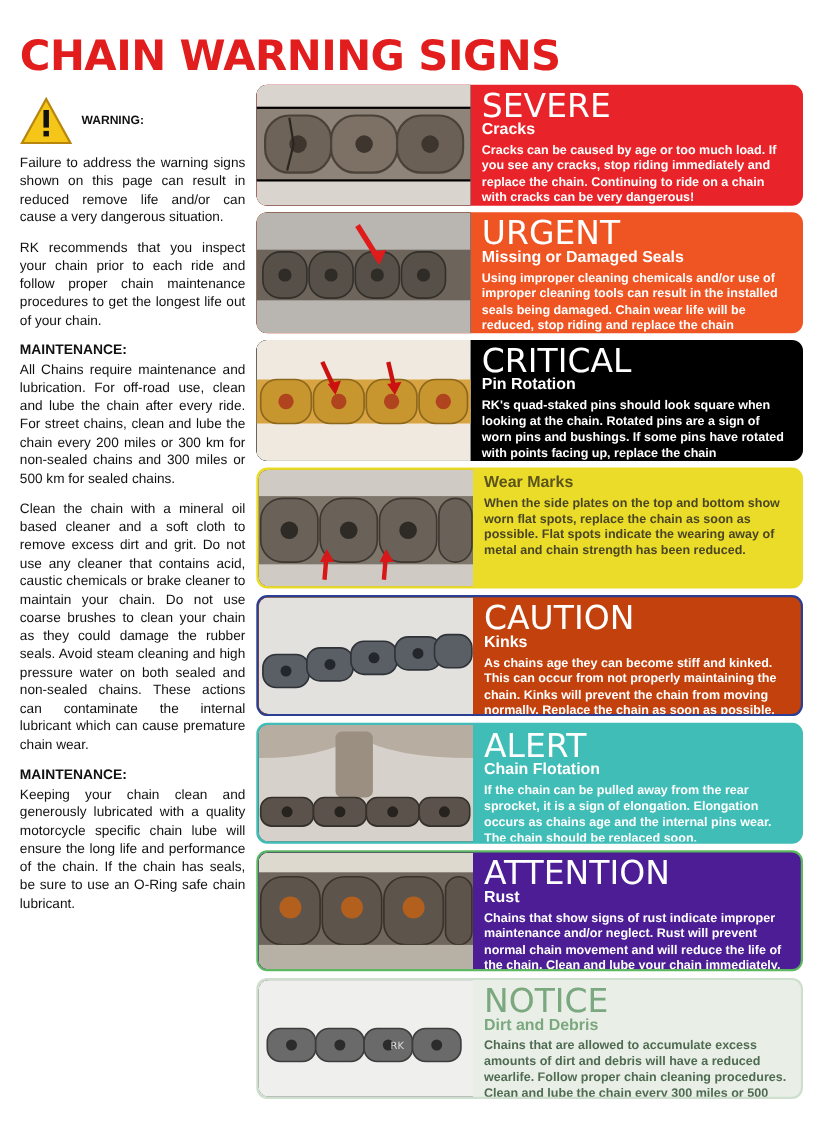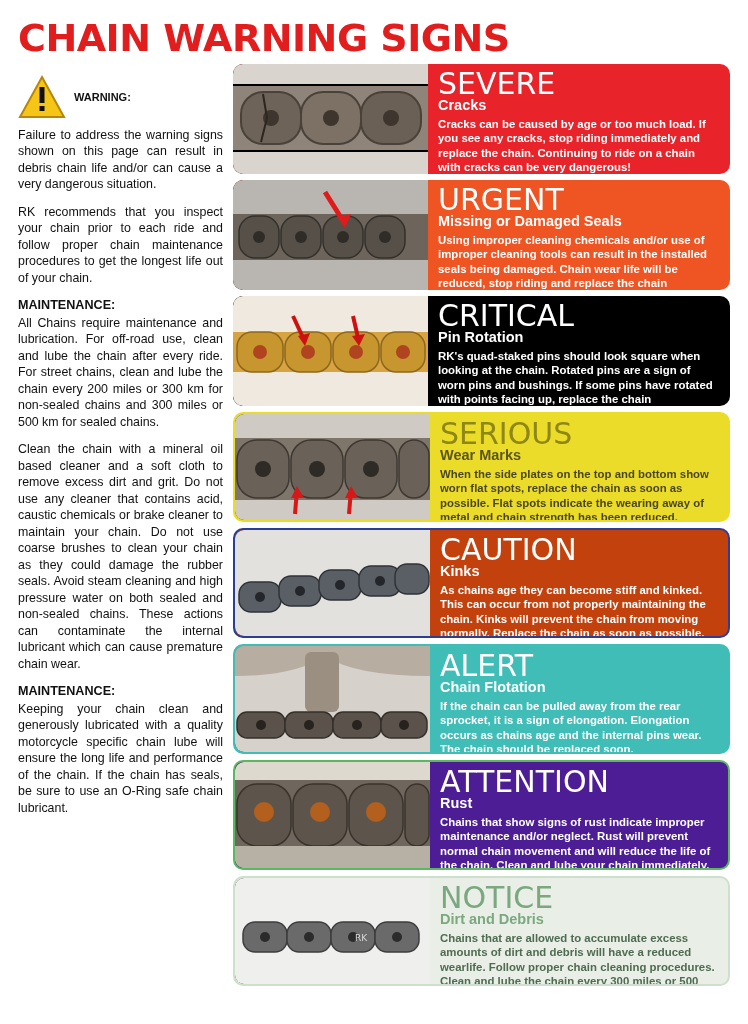--- a/index.html
+++ b/index.html
@@ -8,21 +8,21 @@
     background:#ffffff;
     font-family:"Liberation Sans", sans-serif;
     color:#111;
     overflow:hidden;
     position:relative;
   }
   .page{
     position:relative;
     width:748px;height:848px;
     box-sizing:border-box;
-    padding:16px 14px 8px 18px;
+    padding:29px 14px 8px 18px;
   }
   .title{
     font-size:38px;
     font-weight:bold;
     color:#e11d1d;
     letter-spacing:-0.5px;
     margin:0 0 4px 0;
     font-family:"DejaVu Sans", sans-serif;
   }
   .columns{
@@ -151,21 +151,21 @@
       <div class="warn-head">
         <div class="warn-tri">
           <svg width="48" height="46" viewBox="0 0 48 46">
             <polygon points="24,3 46,43 2,43" fill="#f5c518" stroke="#b8860b" stroke-width="2"></polygon>
             <rect x="21.5" y="13" width="5" height="16" fill="#111"></rect>
             <rect x="21.5" y="32" width="5" height="5" fill="#111"></rect>
           </svg>
         </div>
         <div class="warn-label">WARNING:</div>
       </div>
-      <p class="para">Failure to address the warning signs shown on this page can result in debris chain life and/or can cause a very dangerous situation.</p>
+      <p class="para">Failure to address the warning signs shown on this page can result in reduced remove life and/or can cause a very dangerous situation.</p>
 
       <p class="para">RK recommends that you inspect your chain prior to each ride and follow proper chain maintenance procedures to get the longest life out of your chain.</p>
 
       <p class="sec-head">MAINTENANCE:</p>
       <p class="para">All Chains require maintenance and lubrication. For off-road use, clean and lube the chain after every ride. For street chains, clean and lube the chain every 200 miles or 300 km for non-sealed chains and 300 miles or 500 km for sealed chains.</p>
 
       <p class="para"><span>Clean the chain with a mineral oil based cleaner and a soft cloth to remove excess dirt and grit. </span><span class="b">Do not</span><span> use any cleaner that contains acid, caustic chemicals or brake cleaner to maintain your chain. </span><span class="b">Do not</span><span> use coarse brushes to clean your chain as they could damage the rubber seals. </span><span class="b">Avoid</span><span> steam cleaning and high pressure water on both sealed and non-sealed chains. These actions can contaminate the internal lubricant which can cause premature chain wear.</span></p>
 
       <p class="sec-head">MAINTENANCE:</p>
       <p class="para">Keeping your chain clean and generously lubricated with a quality motorcycle specific chain lube will ensure the long life and performance of the chain. If the chain has seals, be sure to use an O-Ring safe chain lubricant.</p>
@@ -269,21 +269,20 @@
                 <circle cx="82" cy="55" r="8"></circle>
               <circle cx="136" cy="55" r="8"></circle>
             </g>
             <path d="M60 100 L62 76" stroke="#d81818" stroke-width="4"></path>
             <polygon points="62,72 56,84 69,84" fill="#d81818"></polygon>
             <path d="M114 100 L116 76" stroke="#d81818" stroke-width="4"></path>
             <polygon points="116,72 110,84 123,84" fill="#d81818"></polygon>
           </svg>
         </div>
         <div class="body">
-          <h2>SERIOUS</h2>
           <h3>Wear Marks</h3>
           <p>When the side plates on the top and bottom show worn flat spots, replace the chain as soon as possible. Flat spots indicate the wearing away of metal and chain strength has been reduced.</p>
         </div>
       </div>
 
       <div class="card sev-caution outline-blue">
         <div class="photo">
           <svg class="chain" viewBox="0 0 195 110" preserveAspectRatio="none">
             <rect width="195" height="110" fill="#e3e1de"></rect>
             <g fill="#5a5f66" stroke="#2f3338" stroke-width="1.5">

